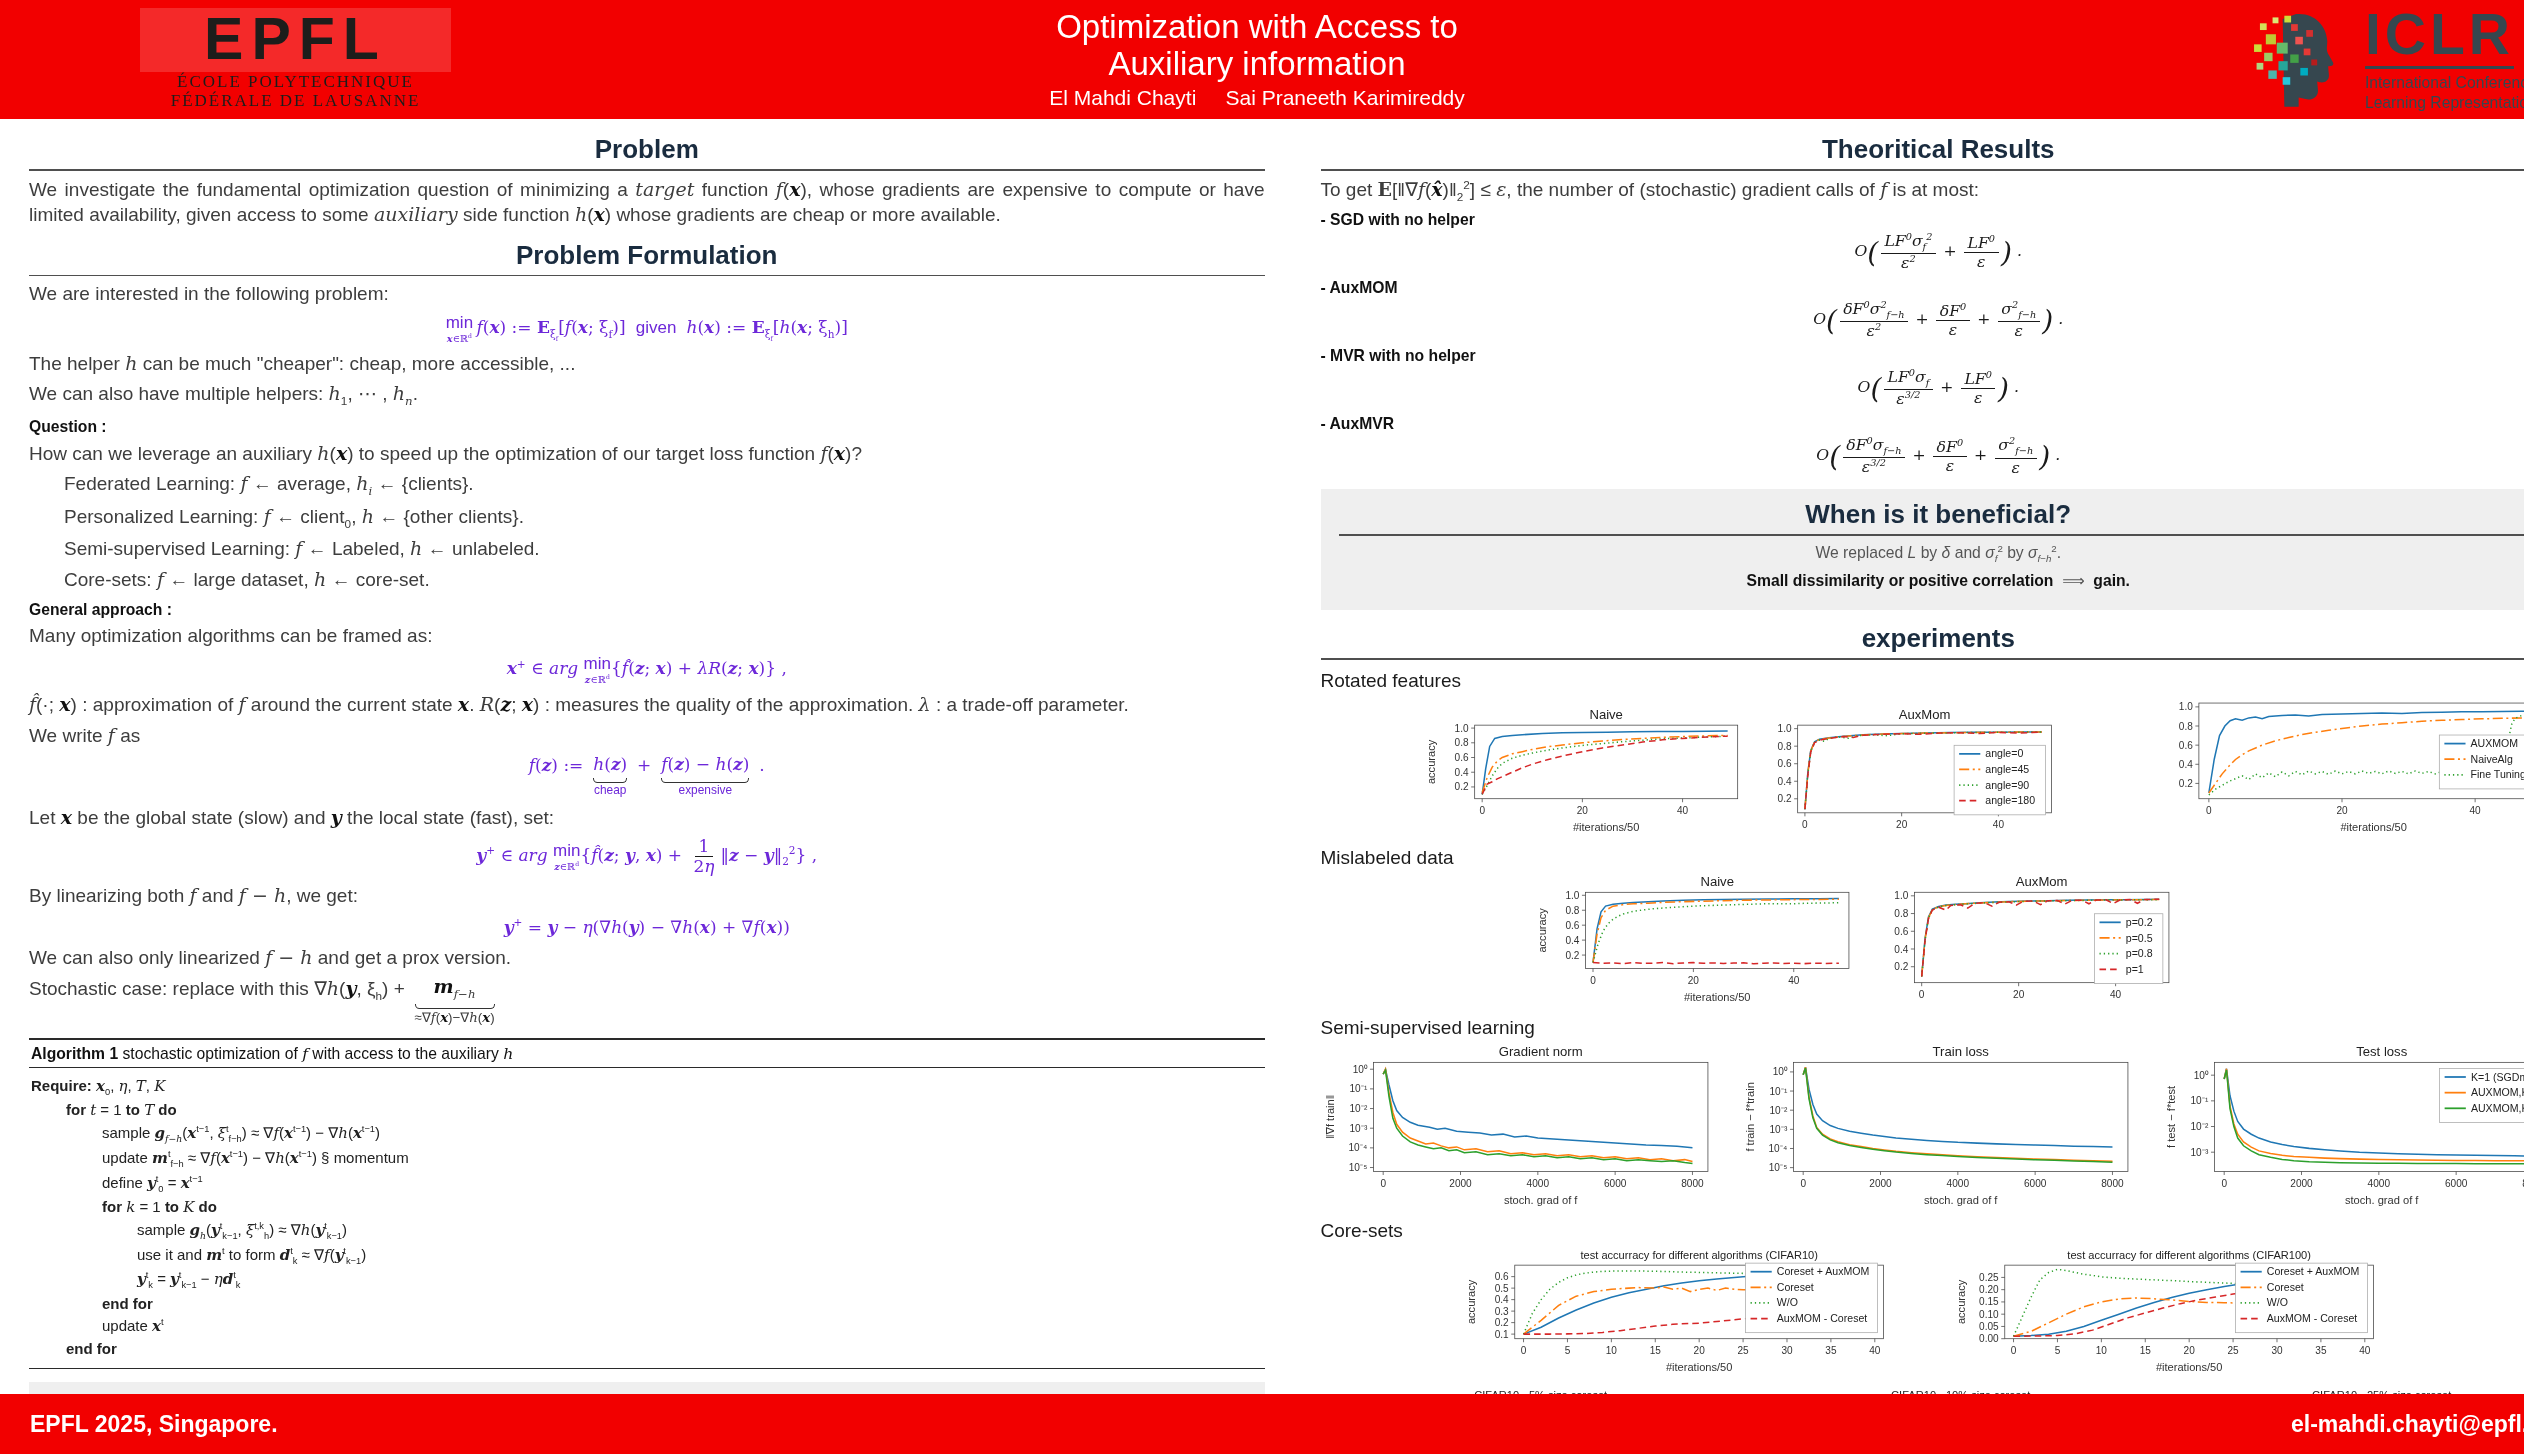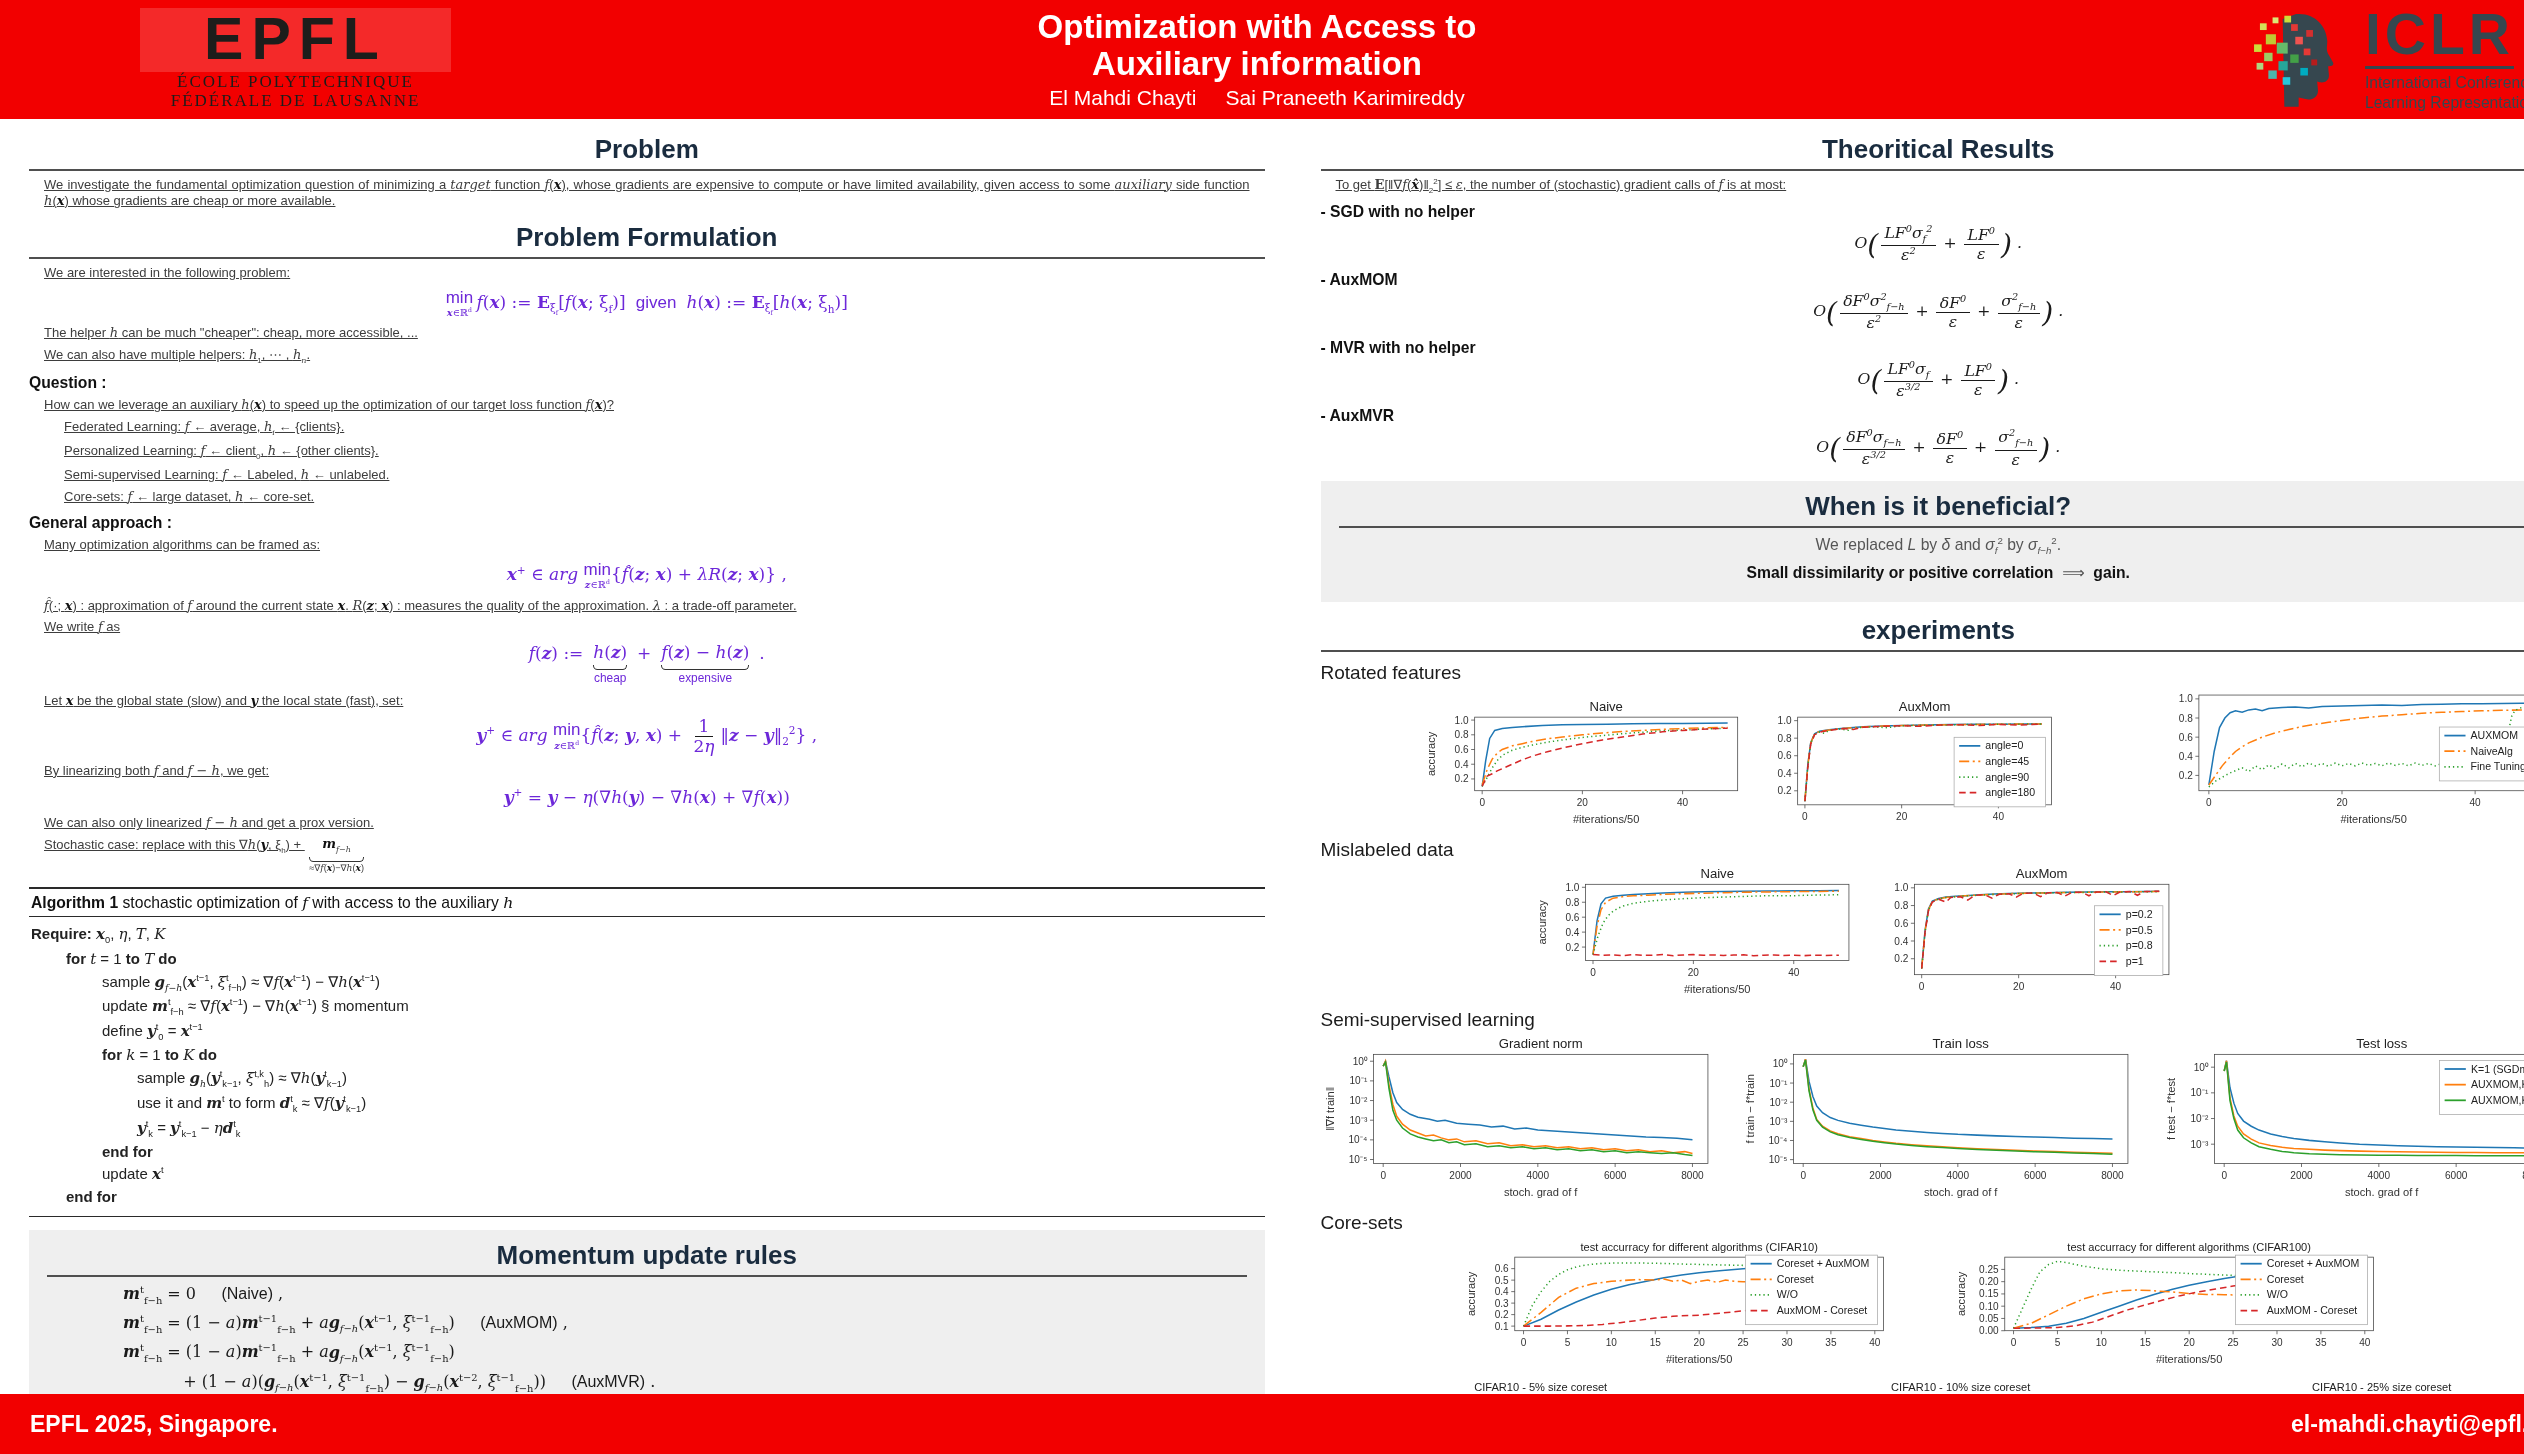--- a/index.html
+++ b/index.html
@@ -6,37 +6,37 @@
   .poster{width:2585px;height:1454px;position:relative;background:#ffffff;
           font-family:"Liberation Sans",sans-serif;overflow:hidden;}
   
   .header{height:119px;background:#f20000;display:flex;align-items:center;
           justify-content:space-between;padding:0 23px;box-sizing:border-box;}
   .epfl{width:545px;text-align:center;}
   .epfl-band{background:rgba(255,255,255,0.16);display:inline-block;padding:1px 64px;}
   .epfl-letters{font-size:59px;font-weight:800;color:#1d1d1b;letter-spacing:8px;line-height:1.05;}
   .epfl-sub{font-family:"Liberation Serif",serif;color:#1d1d1b;font-size:17px;letter-spacing:2px;line-height:1.15;}
   .titlebox{flex:1;text-align:center;color:#fff;}
-  .title{font-size:33px;font-weight:700;line-height:1.12;}
+  .title{font-size:33px;font-weight:400;line-height:1.12;}
   .authors{font-size:21px;margin-top:4px;white-space:pre;}
   .iclr{width:616px;display:flex;align-items:center;justify-content:flex-end;gap:15px;}
   .iclr-name{font-size:57px;font-weight:800;color:#36474f;letter-spacing:4px;line-height:1;
              border-bottom:3px solid #36474f;padding-bottom:3px;display:inline-block;}
   .iclr-tag{font-size:15.7px;color:#36474f;margin-top:4px;line-height:1.25;}
   
   .footer{position:absolute;left:0;right:0;bottom:0;height:60px;background:#f20000;
           display:flex;justify-content:space-between;align-items:center;padding:0 30px;
           color:#fff;font-weight:bold;font-size:23px;}
   
   .content{display:flex;gap:56px;padding:3px 29px 0;box-sizing:border-box;}
   .col{flex:1;min-width:0;}
   
   .sh{font-size:26px;font-weight:bold;color:#1a2c3f;text-align:center;margin:12px 0 4px;}
   .rule{height:1.5px;background:#4f4f4f;margin-bottom:6px;}
-  .p{font-size:13px;color:#3d3d3d;margin:5px 15px;line-height:1.3;text-align:justify;text-decoration:underline;}
+  .p{font-size:19px;color:#3d3d3d;margin:5px 0;line-height:1.3;text-align:justify;}
   .p b{color:#111;}
   .lbl{font-weight:bold;color:#111;font-size:15.7px;margin:8px 0 3px;}
   .indent{margin-left:35px;text-align:left;}
   .p i,.lbl i,.algo i,.eq i{font-family:"DejaVu Serif",serif;}
   .bb{font-family:"DejaVu Serif",serif;font-weight:bold;font-style:normal;}
   
   .eq{font-family:"DejaVu Serif",serif;text-align:center;font-size:17px;margin:7px 0;color:#6d28d9;line-height:1.25;}
   .rm{font-style:normal;font-family:"Liberation Sans",sans-serif;}
   sub,sup{font-size:0.62em;}
   .stk{display:inline-flex;flex-direction:column;align-items:center;vertical-align:middle;line-height:1;}

